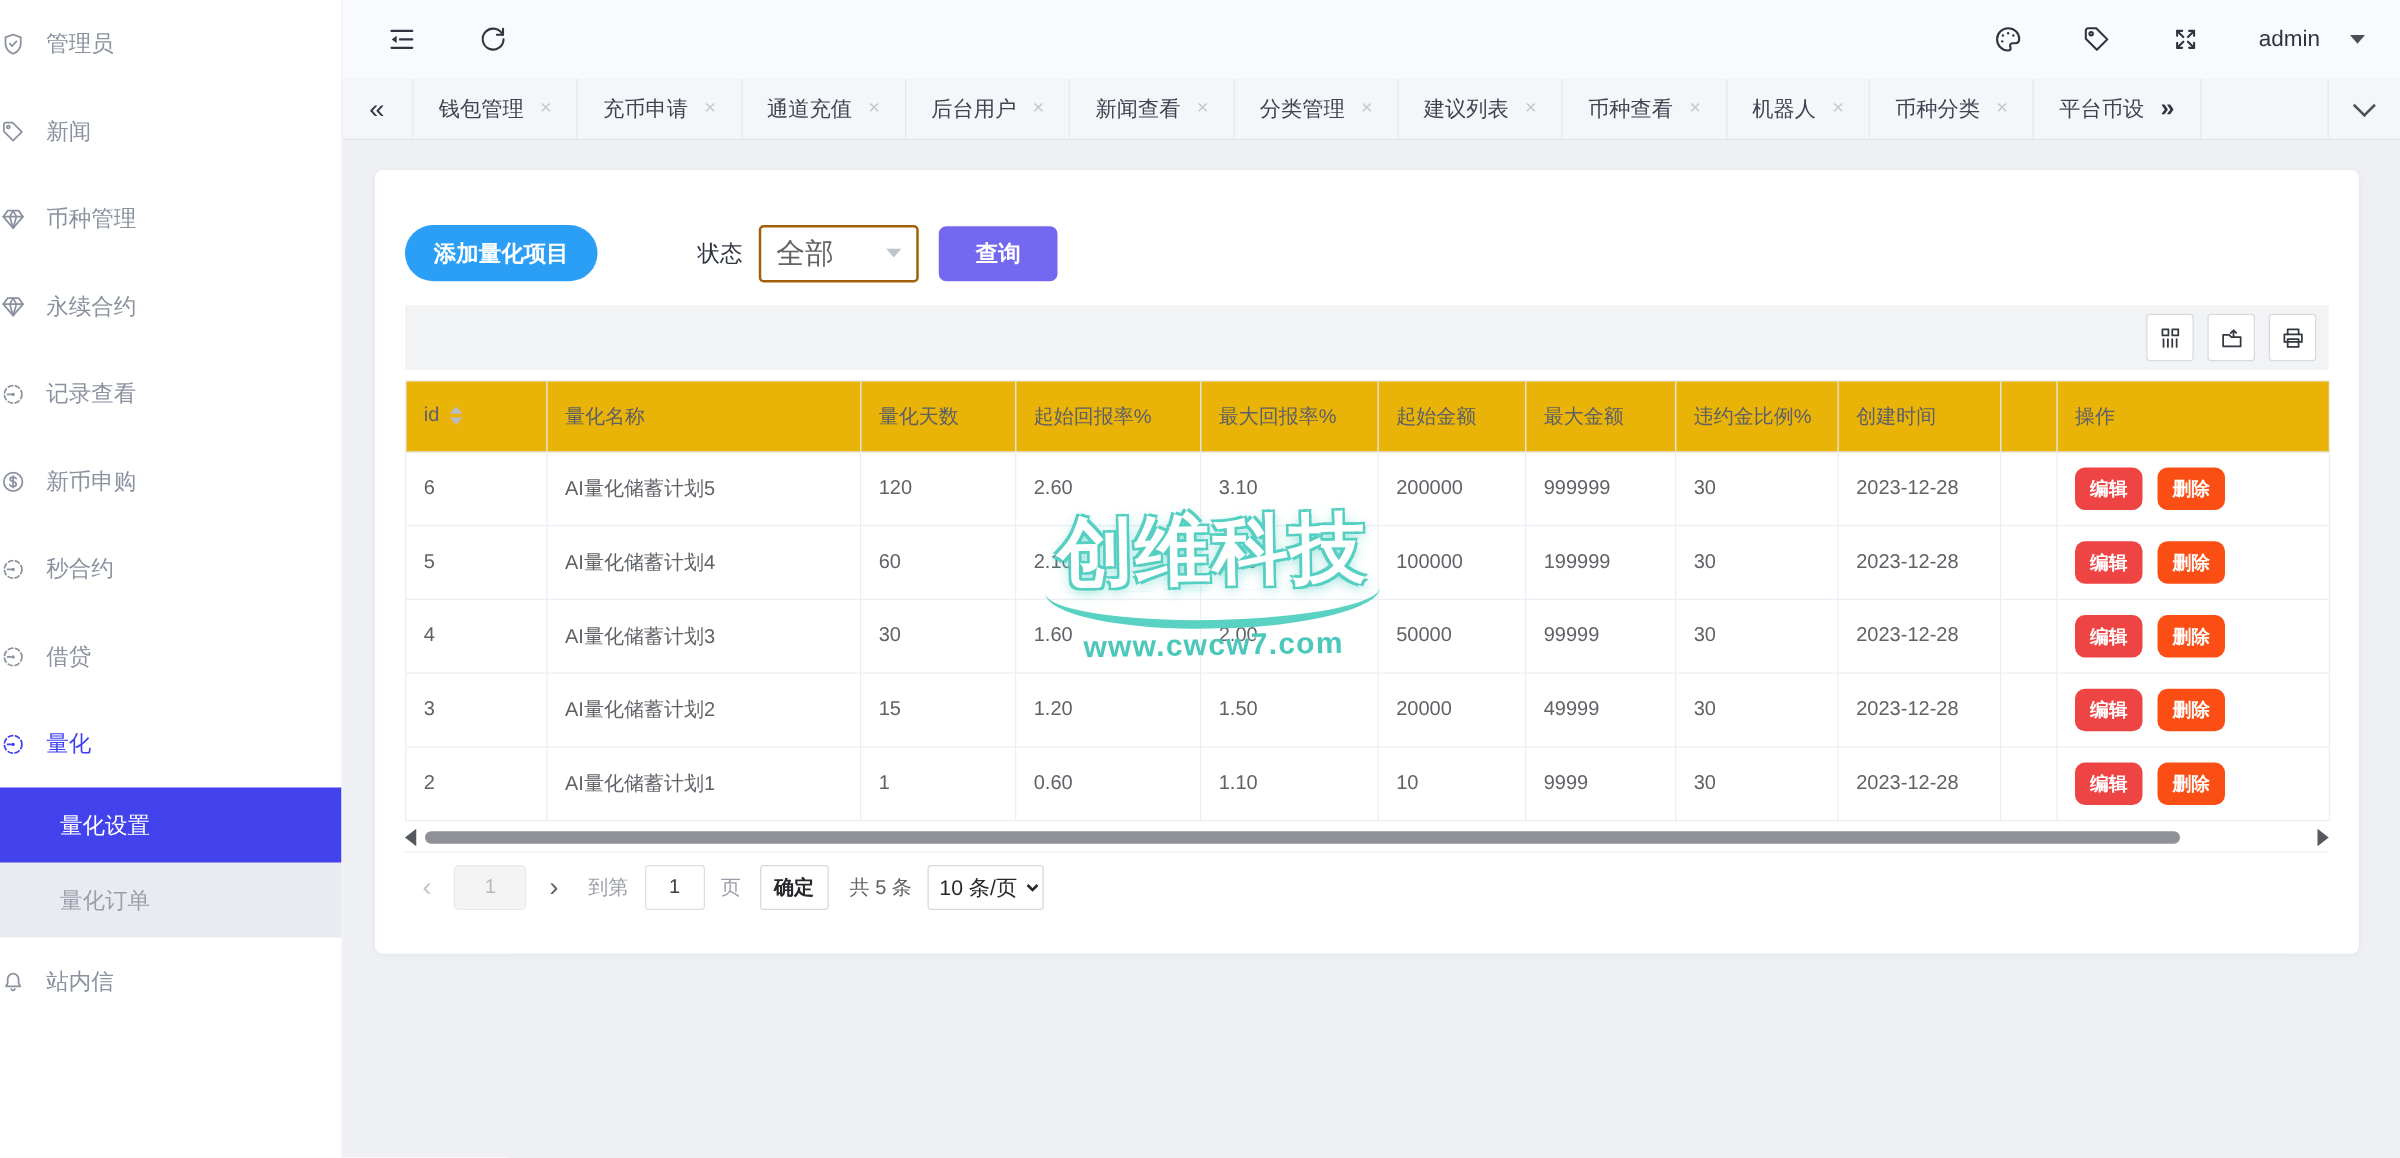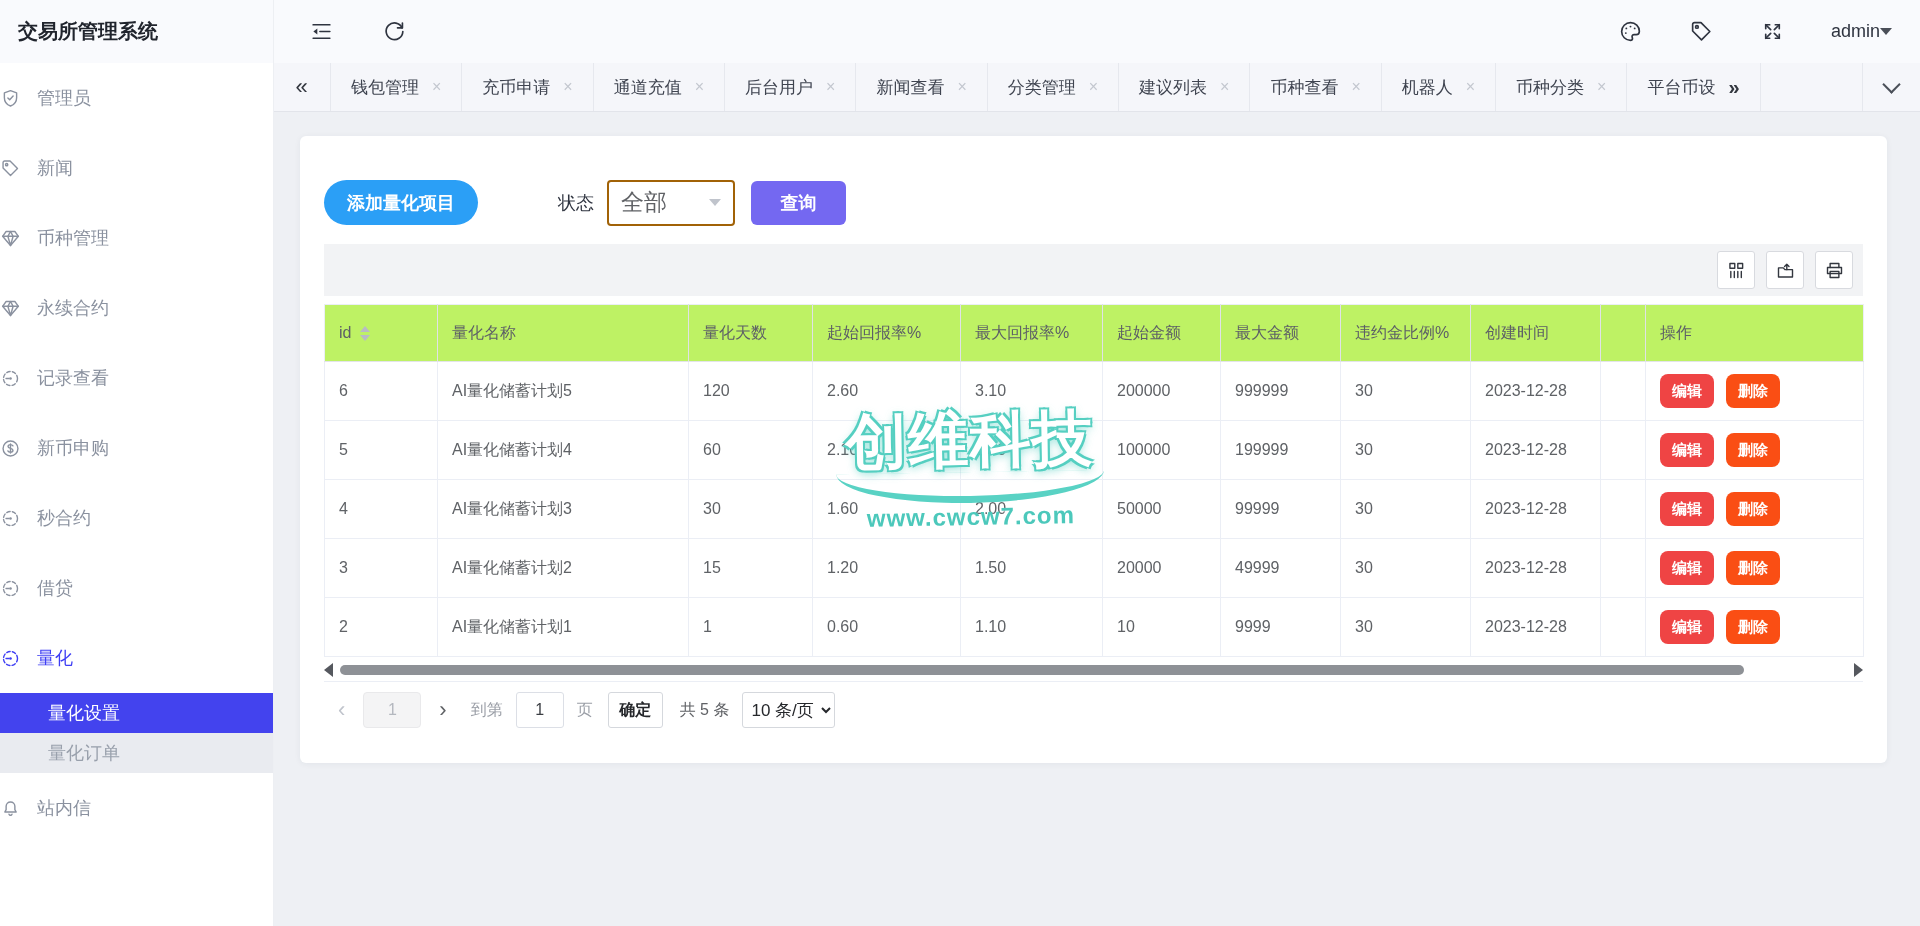--- a/index.html
+++ b/index.html
@@ -5,30 +5,30 @@
   html,body{margin:0;padding:0;width:1920px;height:926px;overflow:hidden;}
   .app{position:relative;width:1920px;height:926px;background:#eef0f4;font-family:"Liberation Sans",sans-serif;}
   
   .sidebar{position:absolute;left:0;top:0;width:273px;height:100%;background:#fff;border-right:1px solid #edeff3;z-index:10;}
   .logo{height:63px;display:flex;align-items:center;padding-left:18px;font-size:20px;font-weight:bold;color:#20242d;background:#f9fafd;}
   .nav-item{height:70px;display:flex;align-items:center;gap:16px;color:#8a919f;font-size:18px;cursor:pointer;}
   .nav-item.active{color:#3e3ef4;}
   .icon{display:inline-flex;width:21px;height:21px;}
   .icon svg{width:21px;height:21px;}
   .submenu{background:#e9ebf0;}
-  .submenu-item{height:40px;display:flex;align-items:center;padding-left:48px;font-size:18px;color:#99a0ac;cursor:pointer;}
+  .submenu-item{height:60px;display:flex;align-items:center;padding-left:48px;font-size:18px;color:#99a0ac;cursor:pointer;}
   .submenu-item.active{background:#4343ee;color:#fff;}
   
   .header{position:absolute;left:273px;top:0;right:0;height:63px;background:#f9fafd;display:flex;align-items:center;}
   .hicon{display:inline-flex;width:25px;height:25px;color:#2f3440;cursor:pointer;}
   .hicon svg{width:25px;height:25px;}
   .h-collapse{margin-left:36px;}
   .h-refresh{margin-left:48px;}
   .h-right{margin-left:auto;display:flex;align-items:center;gap:46px;margin-right:28px;}
-  .admin{display:flex;align-items:center;gap:0;font-size:18px;color:#2f3440;cursor:pointer;}
+  .admin{display:flex;align-items:center;gap:24px;font-size:18px;color:#2f3440;cursor:pointer;}
   .caret-down{width:0;height:0;border-left:6px solid transparent;border-right:6px solid transparent;border-top:7px solid #4a4f58;}
   
   .tabbar{position:absolute;left:273px;top:63px;right:0;height:48px;background:#f5f6fa;border-bottom:1px solid #e2e4ea;display:flex;align-items:stretch;}
   .tseg{display:flex;align-items:center;justify-content:center;border-right:1px solid #e6e8ee;color:#3f4450;cursor:pointer;}
   .scroll-seg{width:57px;font-size:22px;color:#33373f;}
   .tab{padding:0 20px;gap:13px;font-size:17px;}
   .tab-close{color:#c3c7cf;font-size:16px;}
   .tab-more{color:#33373f;font-size:20px;font-weight:bold;}
   .dd-seg{margin-left:auto;width:57px;border-left:1px solid #e6e8ee;border-right:none;}
   .chev{width:11px;height:11px;border-right:2px solid #4a4f58;border-bottom:2px solid #4a4f58;transform:rotate(45deg);margin-top:-5px;}
@@ -39,21 +39,21 @@
   .btn-add{width:154px;height:45px;border-radius:23px;background:#2b9ff6;color:#fff;font-size:18px;font-weight:bold;border:none;cursor:pointer;font-family:inherit;}
   .status-label{margin-left:80px;font-size:18px;color:#2f3440;}
   .select-box{margin-left:13px;width:100px;height:42px;border:2px solid #a16207;border-radius:4px;background:#fff;display:flex;align-items:center;justify-content:space-between;padding:0 12px;color:#606266;font-size:23px;cursor:pointer;}
   .sel-caret{width:0;height:0;border-left:6px solid transparent;border-right:6px solid transparent;border-top:7px solid #c0c4cc;}
   .btn-query{margin-left:16px;width:95px;height:44px;border-radius:6px;background:#7468f1;color:#fff;font-weight:bold;font-size:18px;border:none;cursor:pointer;font-family:inherit;}
   .tstrip{margin-top:19px;height:52px;background:#f2f3f5;display:flex;align-items:center;justify-content:flex-end;gap:11px;padding-right:10px;}
   .tbtn{width:36px;height:36px;background:#fff;border:1px solid #d8dadf;border-radius:3px;display:flex;align-items:center;justify-content:center;color:#33373f;cursor:pointer;}
   .tbtn svg{width:21px;height:21px;}
   
   table{margin-top:8px;border-collapse:collapse;table-layout:fixed;width:1539px;border:1px solid #ebeef5;}
-  th{height:56px;background:#bef264;font-weight:normal;color:#5d6066;font-size:16px;text-align:left;padding:0 0 0 14px;border-right:1px solid #e0e2e6;border-bottom:1px solid #e3e5e9;}
+  th{height:56px;background:#eab308;font-weight:normal;color:#5d6066;font-size:16px;text-align:left;padding:0 0 0 14px;border-right:1px solid #e0e2e6;border-bottom:1px solid #e3e5e9;}
   td{height:58px;font-size:16px;color:#5f6266;padding:0 0 0 14px;border-right:1px solid #ebeef5;border-bottom:1px solid #ebeef5;background:#fff;}
   th:last-child,td:last-child{border-right:none;}
   .sort{display:inline-flex;flex-direction:column;gap:3px;margin-left:9px;vertical-align:middle;}
   .sort i{width:0;height:0;border-left:5px solid transparent;border-right:5px solid transparent;display:block;}
   .sort .up{border-bottom:6px solid #b8bcc4;}
   .sort .dn{border-top:6px solid #b8bcc4;}
   .btn-edit,.btn-del{height:34px;padding:0 12px;border-radius:8px;color:#fff;font-size:15px;font-weight:bold;border:none;margin-right:12px;cursor:pointer;font-family:inherit;}
   .btn-edit{background:#ef4444;font-family:Liberation Mono, monospace;}
   .btn-del{background:#fa4e14;}
   
@@ -80,21 +80,20 @@
     text-shadow:-2px -2px 0 #55cfc1,2px -2px 0 #55cfc1,-2px 2px 0 #55cfc1,2px 2px 0 #55cfc1,0 3px 10px rgba(85,207,193,.75);}
   .wm-swoosh{width:268px;height:24px;margin:-10px auto 0;border-bottom:7px solid #59d2c4;border-radius:0 0 50% 50% / 0 0 100% 100%;}
   .wm-url{font-size:24px;color:#4cc8bb;font-weight:bold;margin-top:0px;letter-spacing:1px;text-shadow:0 1px 2px rgba(255,255,255,.8);}
 </style>
 </head>
 <body>
 
 <div class="app">
 
   <aside class="sidebar">
-    <div class="logo">交易所管理系统</div>
     <nav>
         <div class="nav-item">
           <span class="icon">
             <svg viewBox="0 0 24 24" fill="none" stroke="currentColor" stroke-width="1.6" stroke-linecap="round" stroke-linejoin="round">
               <path d="M12 3l7 2.6V11c0 4.6-2.9 8-7 9.6C7.9 19 5 15.6 5 11V5.6L12 3z"></path>
               <path d="M9 11.4l2.1 2.1 3.9-4.3"></path>
             </svg>
           </span>
           <span class="nav-label">管理员</span>
         </div>

